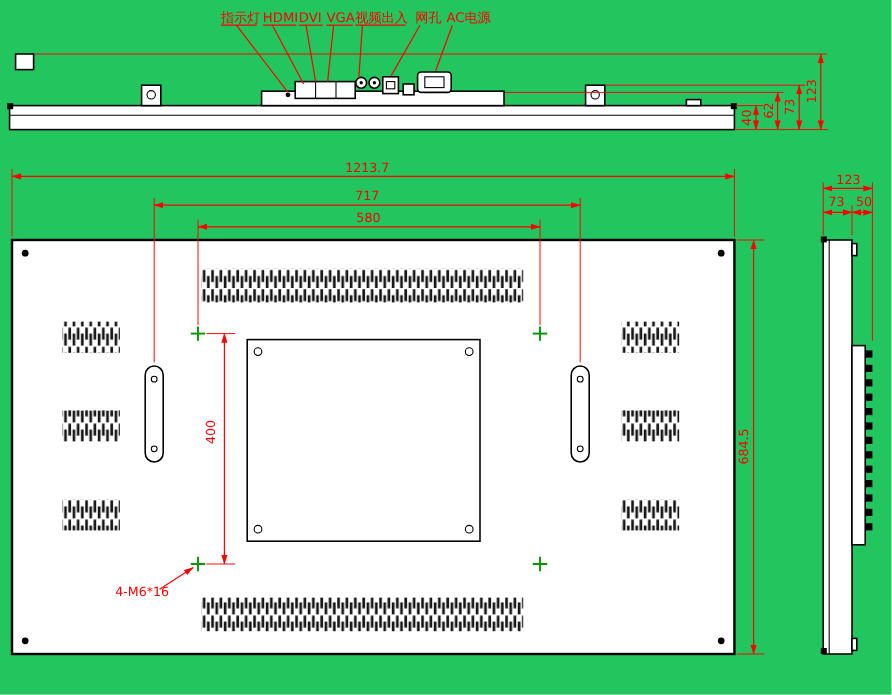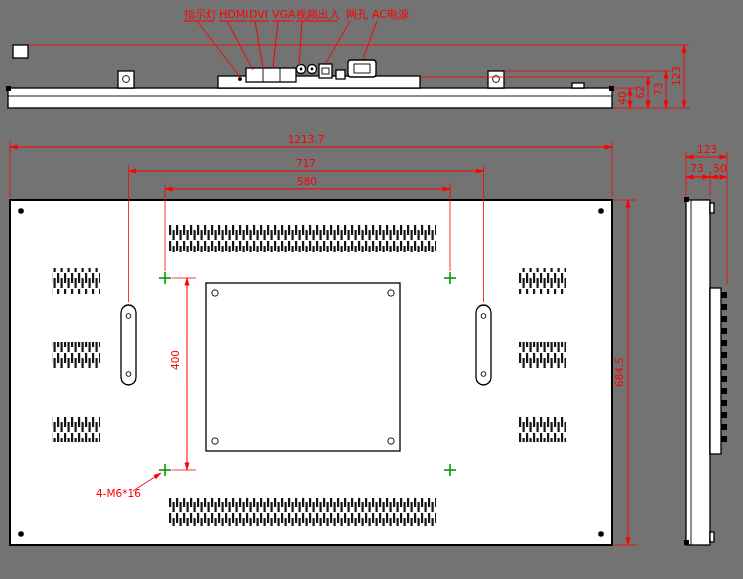--- a/index.html
+++ b/index.html
@@ -1,16 +1,16 @@
 <!DOCTYPE html>
 <html><head>
 <meta charset="utf-8">
 <style>
   html,body{margin:0;padding:0;background:#ffffff;}
-  .canvas{position:relative;width:743px;height:579px;background:#737373;overflow:hidden;
+  .canvas{position:relative;width:743px;height:579px;background:#22c55e;overflow:hidden;
           font-family:"DejaVu Sans",sans-serif;}
   svg{position:absolute;left:0;top:0;}
   .outl {fill:#fff;stroke:#000;stroke-width:1.3;}
   .outl2{fill:#fff;stroke:#000;stroke-width:2;}
   .thin {stroke:#000;stroke-width:0.9;fill:none;}
   .dimln{stroke:#ff0000;stroke-width:1;fill:none;}
   .extln{stroke:#ff0000;stroke-width:0.8;fill:none;}
   .dimtx{font-size:10.5px;fill:#ff0000;font-family:"DejaVu Sans",sans-serif;}
   .labtx{font-size:11px;fill:#ff0000;font-family:"DejaVu Sans",sans-serif;}
   .screw{fill:#000;}

